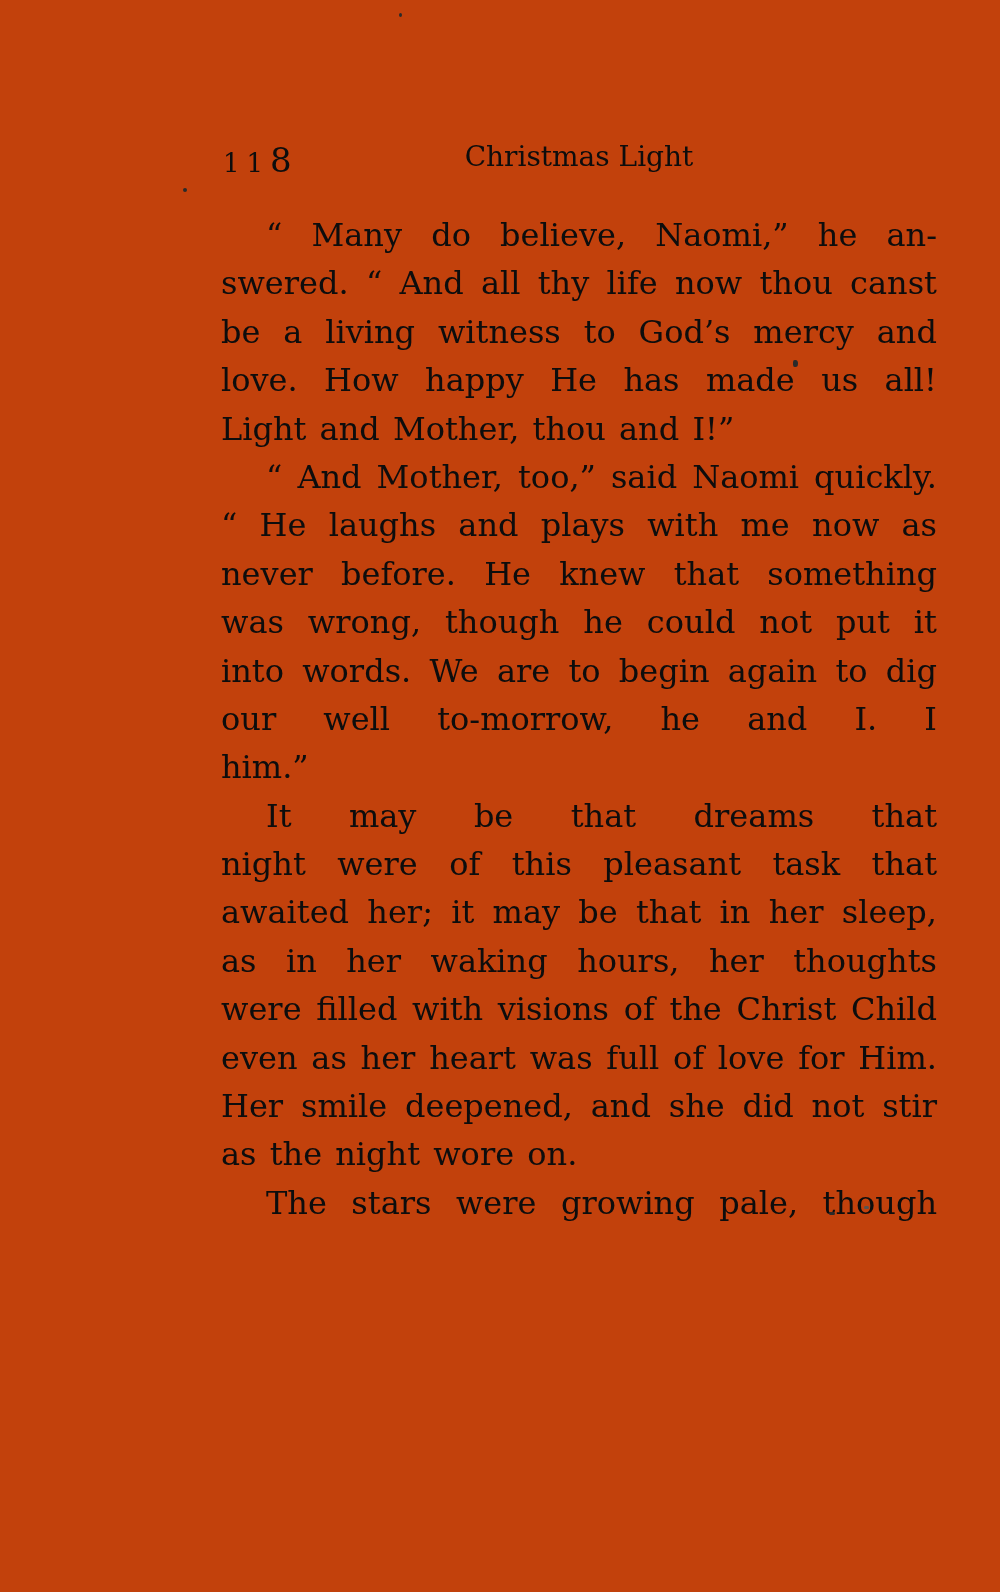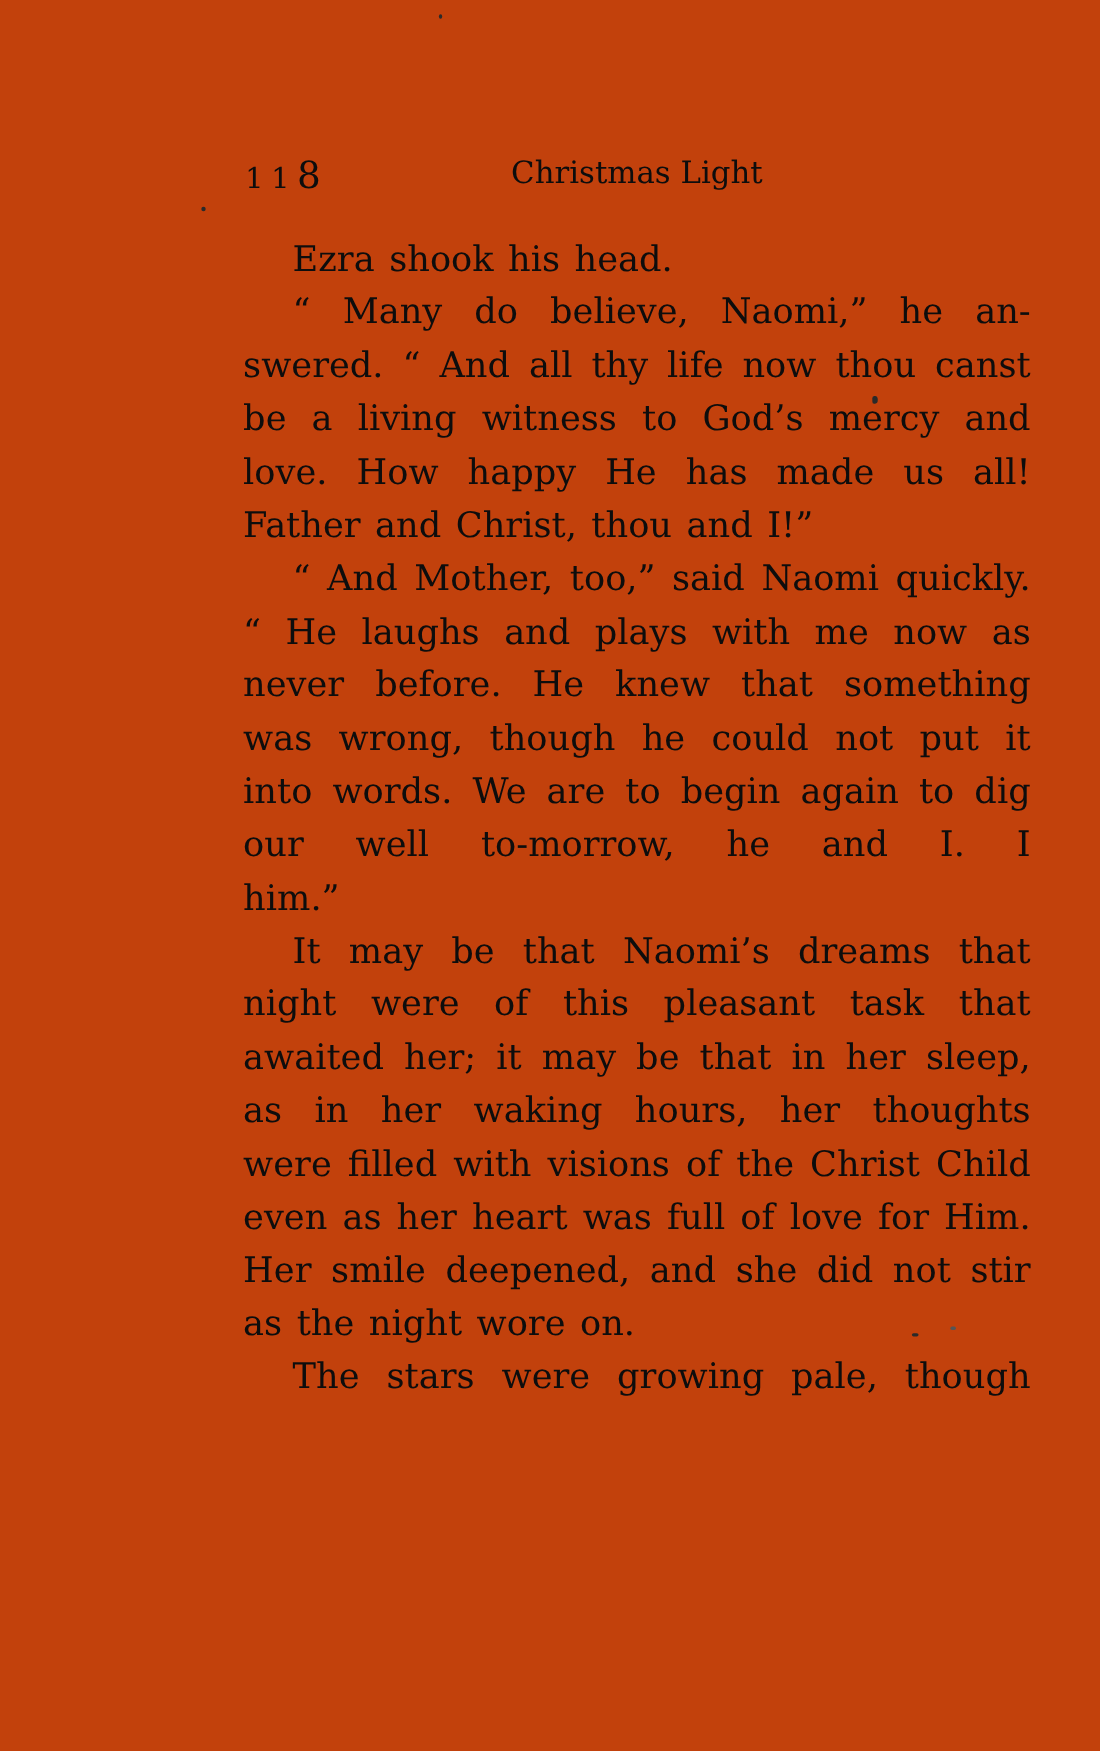--- a/index.html
+++ b/index.html
@@ -79,21 +79,20 @@
 <div class="page">
 
   <div class="content">
 
     <div class="running-head">
       <div class="page-number"><span class="pn-char pn-small">1</span><span class="pn-char pn-small">1</span><span class="pn-char">8</span></div>
       <div class="running-title">Christmas Light</div>
     </div>
 
     <div class="body-text">
-        <div class="line indent">Ezra shook his head.</div>
         <div class="line indent justify">
           <span>“</span>
           <span>Many</span>
           <span>do</span>
           <span>believe,</span>
           <span>Naomi,”</span>
           <span>he</span>
           <span>an-</span>
         </div>
         <div class="line justify">
@@ -120,21 +119,21 @@
         <div class="line justify">
           <span>love.</span>
           <span>How</span>
           <span>happy</span>
           <span>He</span>
           <span>has</span>
           <span>made</span>
           <span>us</span>
           <span>all!</span>
         </div>
-        <div class="line">Father and Christ, thou and I!”</div>
+        <div class="line">Light and Mother, thou and I!”</div>
         <div class="line indent justify">
           <span>“</span>
           <span>And</span>
           <span>Mother,</span>
           <span>too,”</span>
           <span>said</span>
           <span>Naomi</span>
           <span>quickly.</span>
         </div>
         <div class="line justify">
@@ -185,21 +184,20 @@
           <span>and</span>
           <span>I.</span>
           <span>I</span>
         </div>
         <div class="line">him.”</div>
         <div class="line indent justify">
           <span>It</span>
           <span>may</span>
           <span>be</span>
           <span>that</span>
-          <span>Naomi’s</span>
           <span>dreams</span>
           <span>that</span>
         </div>
         <div class="line justify">
           <span>night</span>
           <span>were</span>
           <span>of</span>
           <span>this</span>
           <span>pleasant</span>
           <span>task</span>

